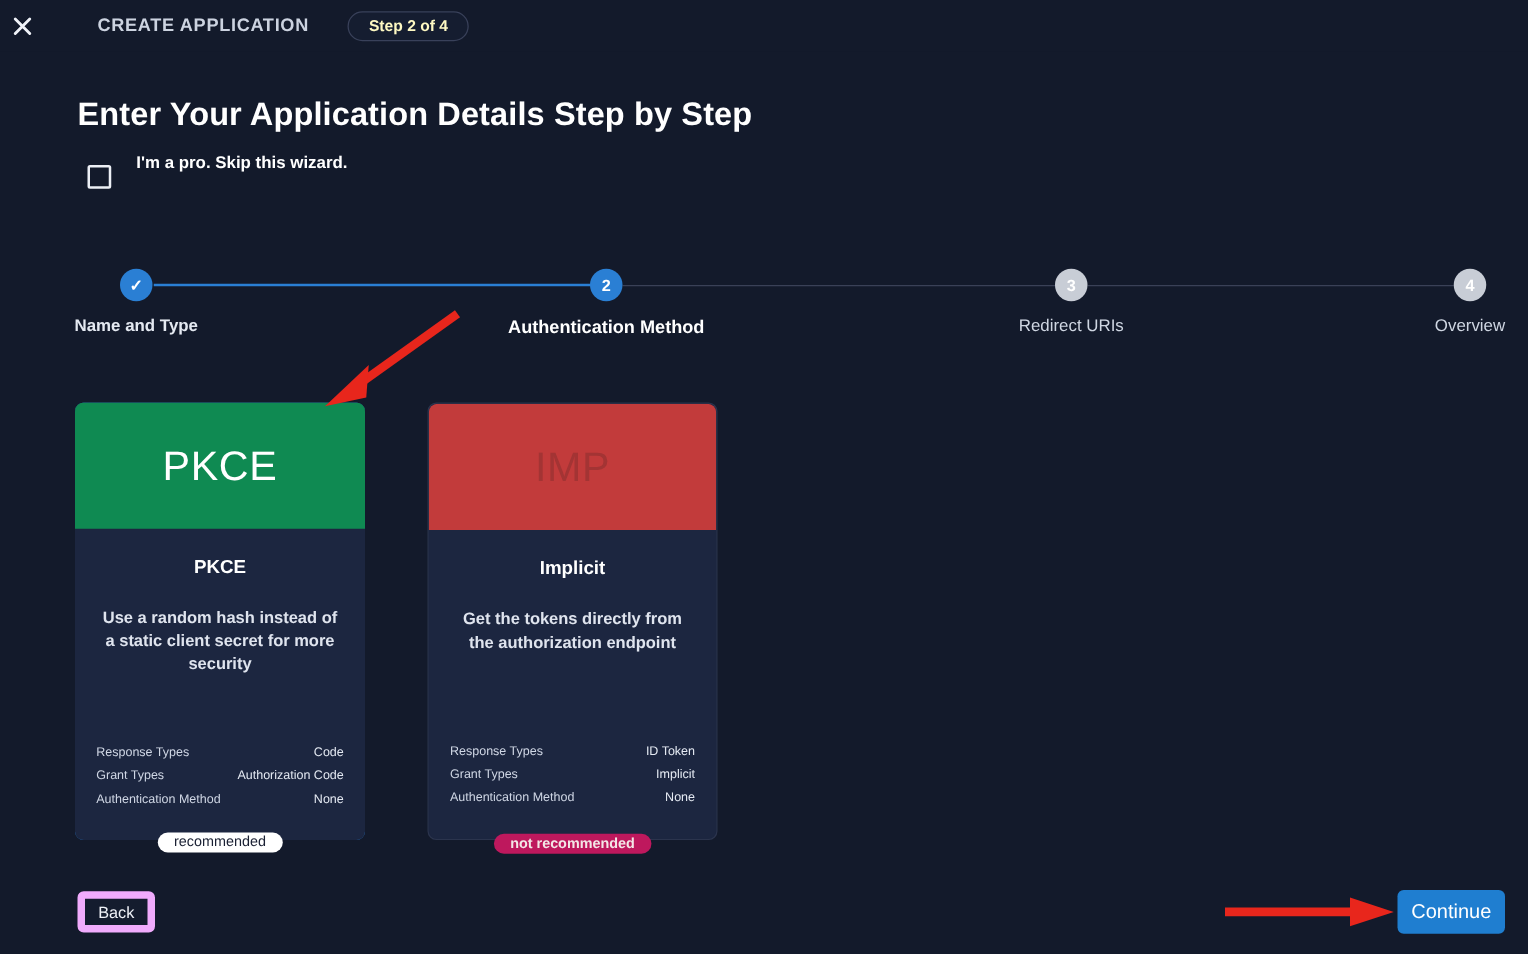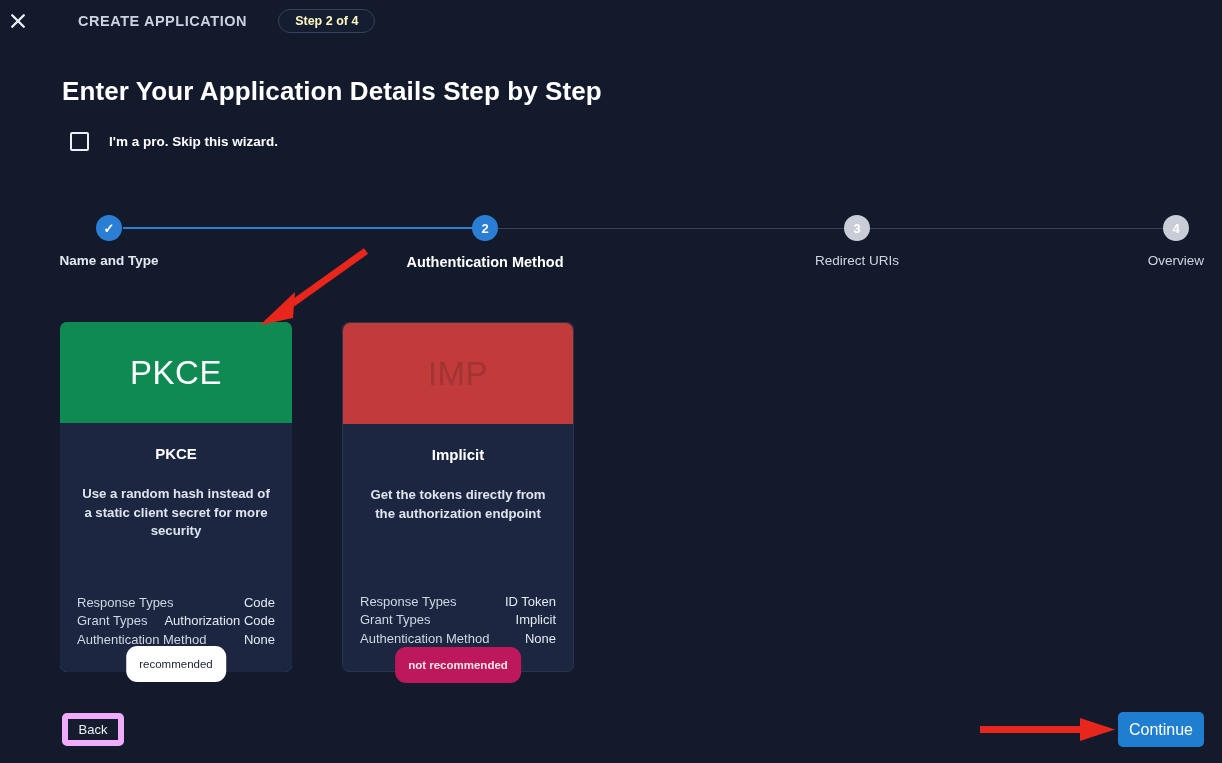--- a/index.html
+++ b/index.html
@@ -76,21 +76,21 @@
     letter-spacing: 0.1px;
     white-space: nowrap;
   }
 
   
   .skip-row {
     position: absolute;
     left: 60px;
     top: 122px;
     display: flex;
-    align-items: center;
+    align-items: flex-start;
     height: 38px;
   }
   .cb-hit {
     width: 38px; height: 38px;
     border-radius: 50%;
     display: flex;
     align-items: center;
     justify-content: center;
     cursor: pointer;
   }
@@ -222,33 +222,33 @@
 
   .card-specs {
     position: absolute;
     left: 17px; right: 17px;
     bottom: 23px;
   }
   .spec-row {
     display: flex;
     justify-content: space-between;
     align-items: baseline;
-    font-size: 13px;
+    font-size: 10px;
     color: #cfd6e4;
     line-height: 18.4px;
     white-space: nowrap;
   }
   .spec-row .v { color: #e4e9f2; }
 
   .badge {
     position: absolute;
     bottom: -12px;
     left: 50%;
     transform: translateX(-50%);
-    height: 36px;
+    height: 16px;
     padding: 0 13px;
     border-radius: 11px;
     display: flex;
     align-items: center;
     font-size: 11.5px;
     font-weight: 600;
     white-space: nowrap;
     z-index: 5;
   }
   .badge.good { background: #ffffff; color: #1a2033; font-weight: 500; }

